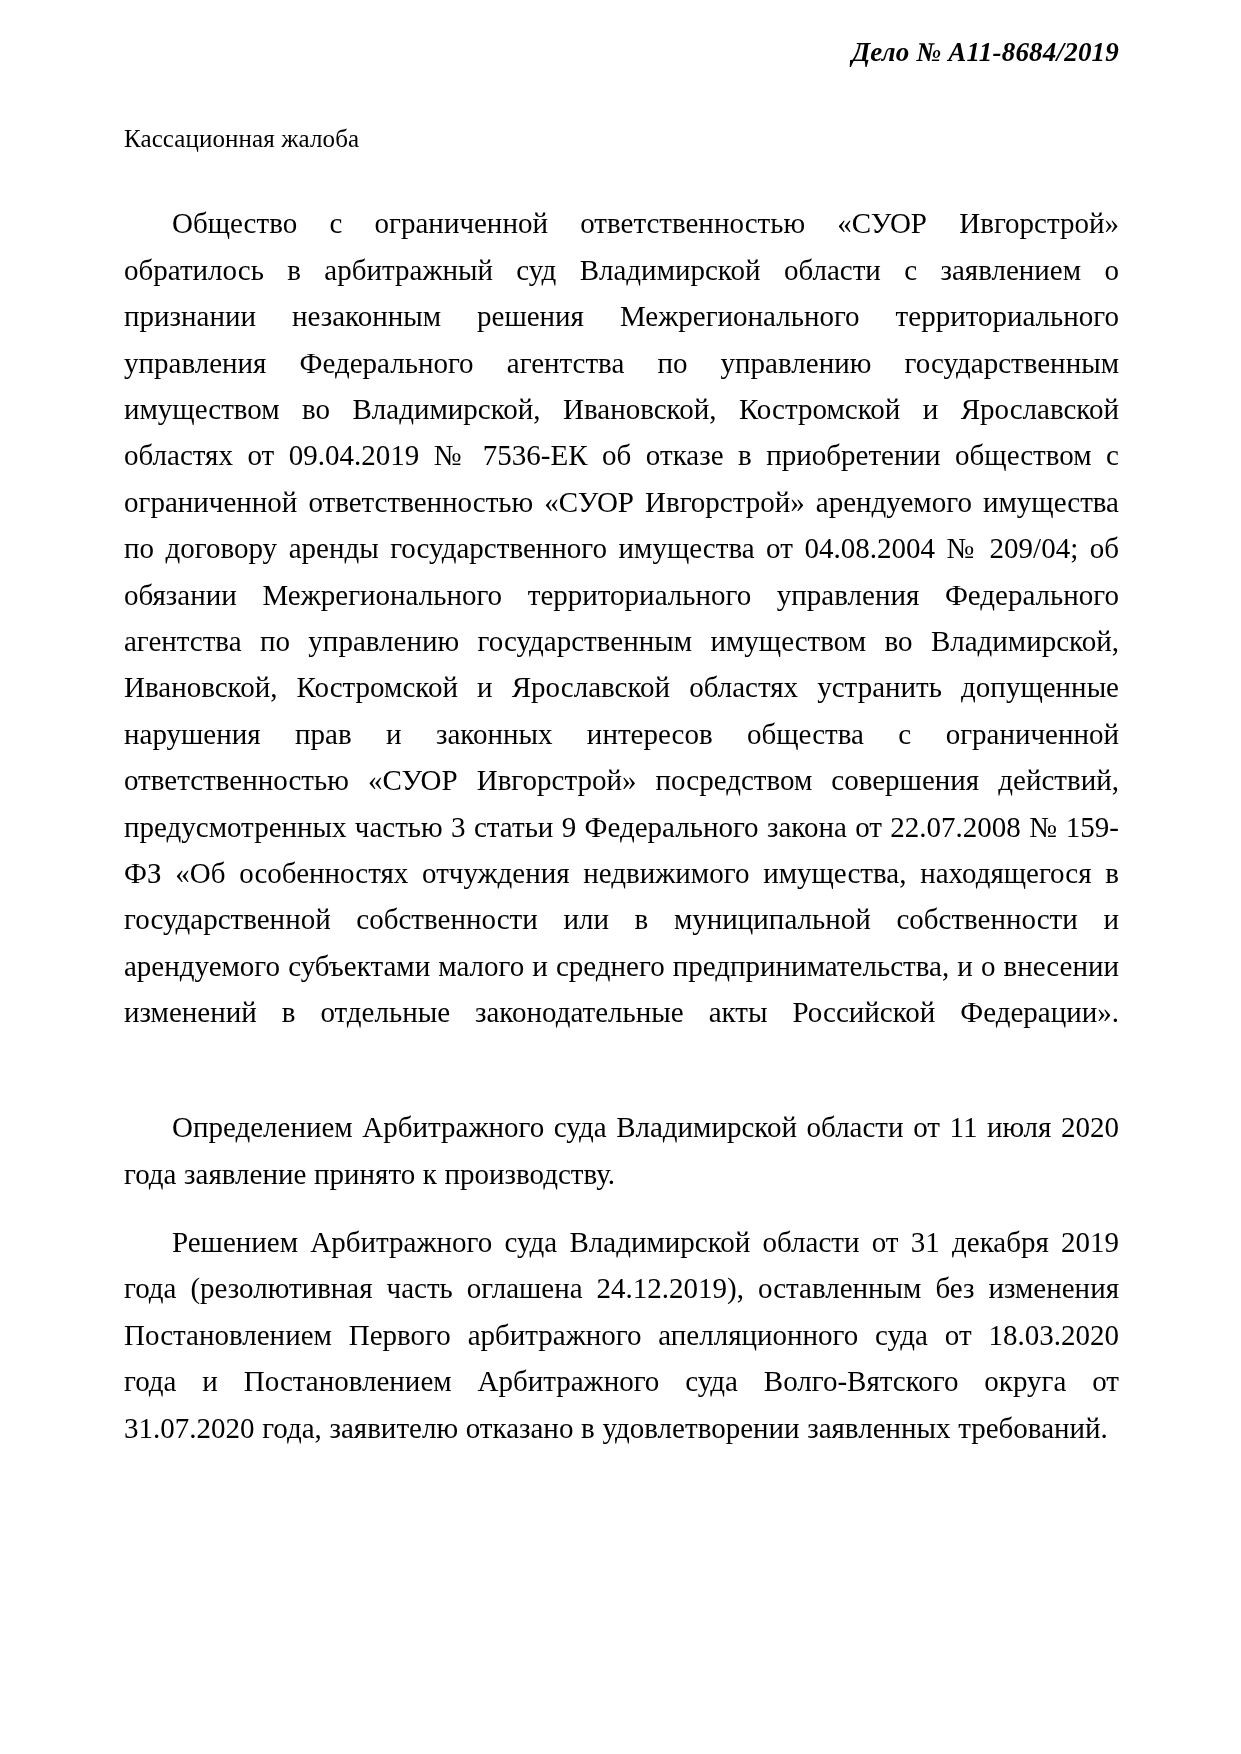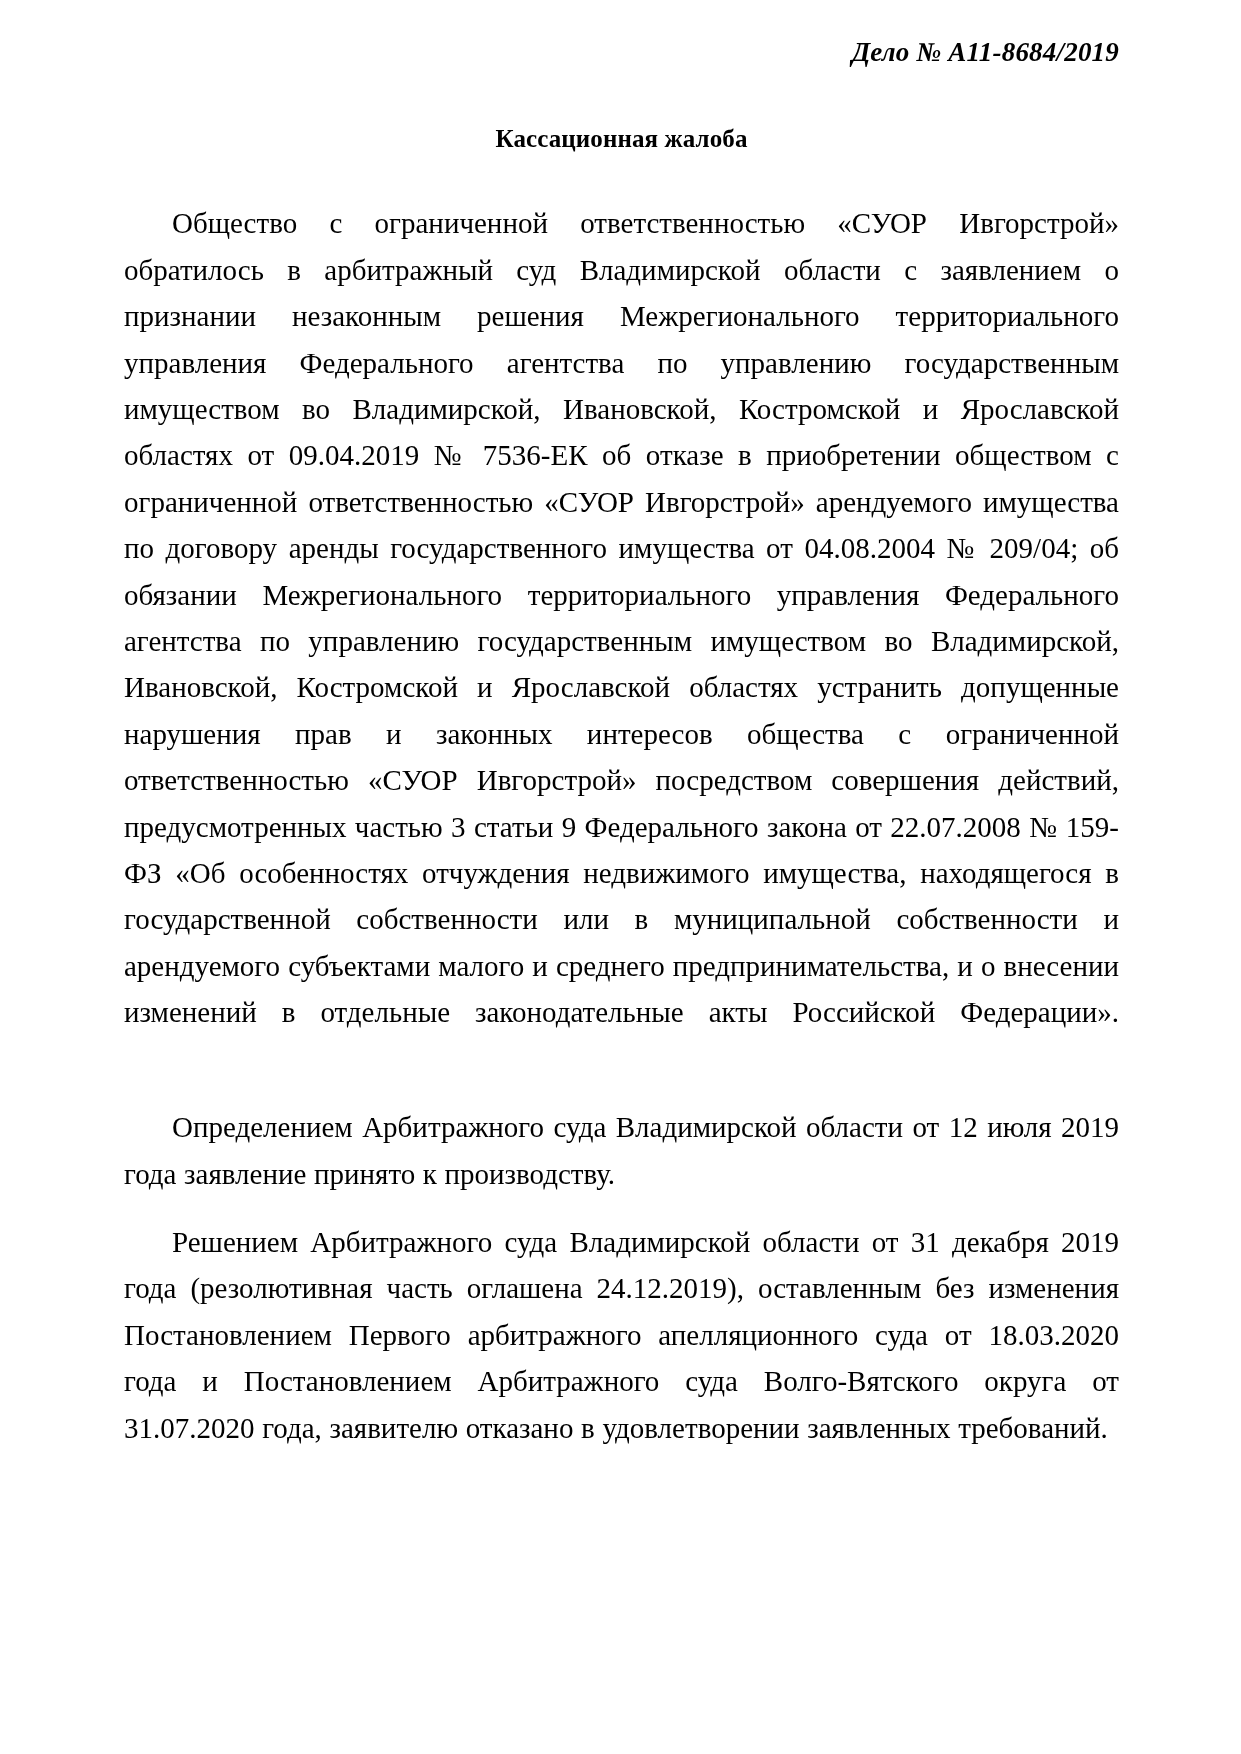--- a/index.html
+++ b/index.html
@@ -25,22 +25,21 @@
   .case-header {
     text-align: right;
     font-weight: bold;
     font-style: italic;
     font-size: 27px;
     line-height: 1.2;
     letter-spacing: 0.2px;
     margin: 14px 0 0 0;
   }
   .doc-title {
-    text-align: center;
-    font-weight: bold;
+    font-weight: normal;
     font-size: 25px;
     line-height: 1.2;
     margin: 56px 0 0 0;
     letter-spacing: 0.1px;
   }
   .body-block {
     margin-top: 46px;
   }
   p.para {
     text-align: justify;
@@ -74,19 +73,19 @@
 <div class="page">
 
   <div class="case-header">Дело № А11-8684/2019</div>
 
   <h1 class="doc-title">Кассационная жалоба</h1>
 
   <div class="body-block">
 
     <p class="para">Общество с ограниченной ответственностью «СУОР Ивгорстрой» обратилось в арбитражный суд Владимирской области с заявлением о признании незаконным решения Межрегионального территориального управления Федерального агентства по управлению государственным имуществом во Владимирской, Ивановской, Костромской и Ярославской областях от 09.04.2019 № 7536-ЕК об отказе в приобретении обществом с ограниченной ответственностью «СУОР Ивгорстрой» арендуемого имущества по договору аренды государственного имущества от 04.08.2004 № 209/04; об обязании Межрегионального территориального управления Федерального агентства по управлению государственным имуществом во Владимирской, Ивановской, Костромской и Ярославской областях устранить допущенные нарушения прав и законных интересов общества с ограниченной ответственностью «СУОР Ивгорстрой» посредством совершения действий, предусмотренных частью 3 статьи 9 Федерального закона от 22.07.2008 № 159-ФЗ «Об особенностях отчуждения недвижимого имущества, находящегося в государственной собственности или в муниципальной собственности и арендуемого субъектами малого и среднего предпринимательства, и о внесении изменений в отдельные законодательные акты Российской Федерации».</p>
 
-    <p class="para gap-before no-stretch">Определением Арбитражного суда Владимирской области от 12 июля 2019 года заявление принято к производству.</p>
+    <p class="para gap-before no-stretch">Определением Арбитражного суда Владимирской области от 11 июля 2020 года заявление принято к производству.</p>
 
     <p class="para gap-before no-stretch">Решением Арбитражного суда Владимирской области от 31 декабря 2019 года (резолютивная часть оглашена 24.12.2019), оставленным без изменения Постановлением Первого арбитражного апелляционного суда от 18.03.2020 года и Постановлением Арбитражного суда Волго-Вятского округа от 31.07.2020 года, заявителю отказано в удовлетворении заявленных требований.</p>
 
   </div>
 
 </div>
 
 </body></html>

